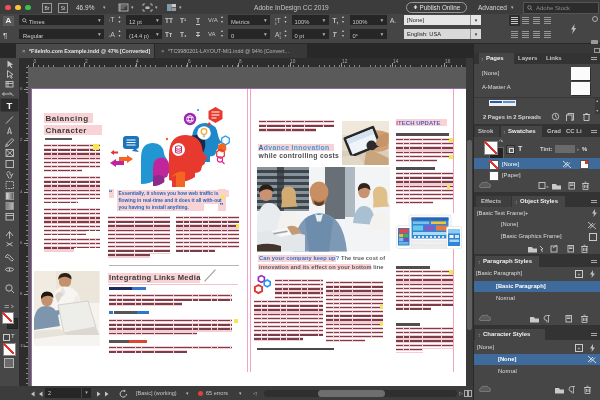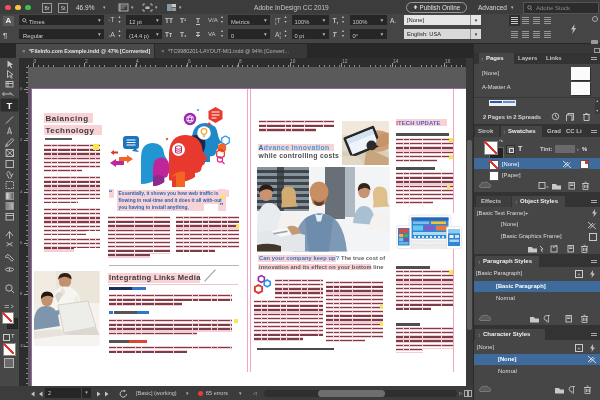--- a/index.html
+++ b/index.html
@@ -254,21 +254,21 @@
  <div class="abs" style="left:3px;top:20.5px;width:435.5px;height:285.5px;background:#1a1a1a;"></div>
  <div id="page" class="abs" style="left:4px;top:21.5px;width:433.5px;height:333px;background:#fff;outline:1px solid #9b64ad;overflow:hidden;">
 
   <div class="abs" style="left:214.8px;top:0;width:1px;height:283.5px;background:#f0a6c0;"></div>
   <div class="abs" style="left:217.5px;top:0;width:1px;height:283.5px;background:#f0a6c0;"></div>
   <div class="abs" style="left:420.7px;top:0;width:1px;height:283.5px;background:#f0a6c0;"></div>
 
   <div class="abs" style="left:12px;top:24.5px;width:49.3px;height:10.3px;background:#f9d2d6;"></div>
   <div class="abs" style="left:12px;top:36.2px;width:57.7px;height:10.3px;background:#f9d2d6;"></div>
   <div class="abs" style="left:13.5px;top:25.3px;font-size:8px;font-weight:bold;color:#3a3a3a;letter-spacing:0.55px;">Balancing</div>
-  <div class="abs" style="left:13.5px;top:37px;font-size:8px;font-weight:bold;color:#3a3a3a;letter-spacing:0.45px;">Technology</div>
+  <div class="abs" style="left:13.5px;top:37px;font-size:8px;font-weight:bold;color:#3a3a3a;letter-spacing:0.45px;">Character</div>
   <div class="abs" style="left:12.7px;top:49.5px;width:27.8px;height:1.8px;background:#5a5a5a;"></div>
 
   <div class="abs pt" style="left:12px;top:55.5px;width:56px;height:29px;">
           <i class="lc" style="width:18px;"></i>
         </div>
   <div class="abs" style="left:61px;top:55.2px;width:6px;height:6px;background:#f5e74e;"></div>
   <div class="abs pt" style="left:12px;top:87.9px;width:56px;height:27px;">
           <i class="lc" style="width:22px;"></i>
         </div>
   <div class="abs pt" style="left:12px;top:119.1px;width:56px;height:27px;">

